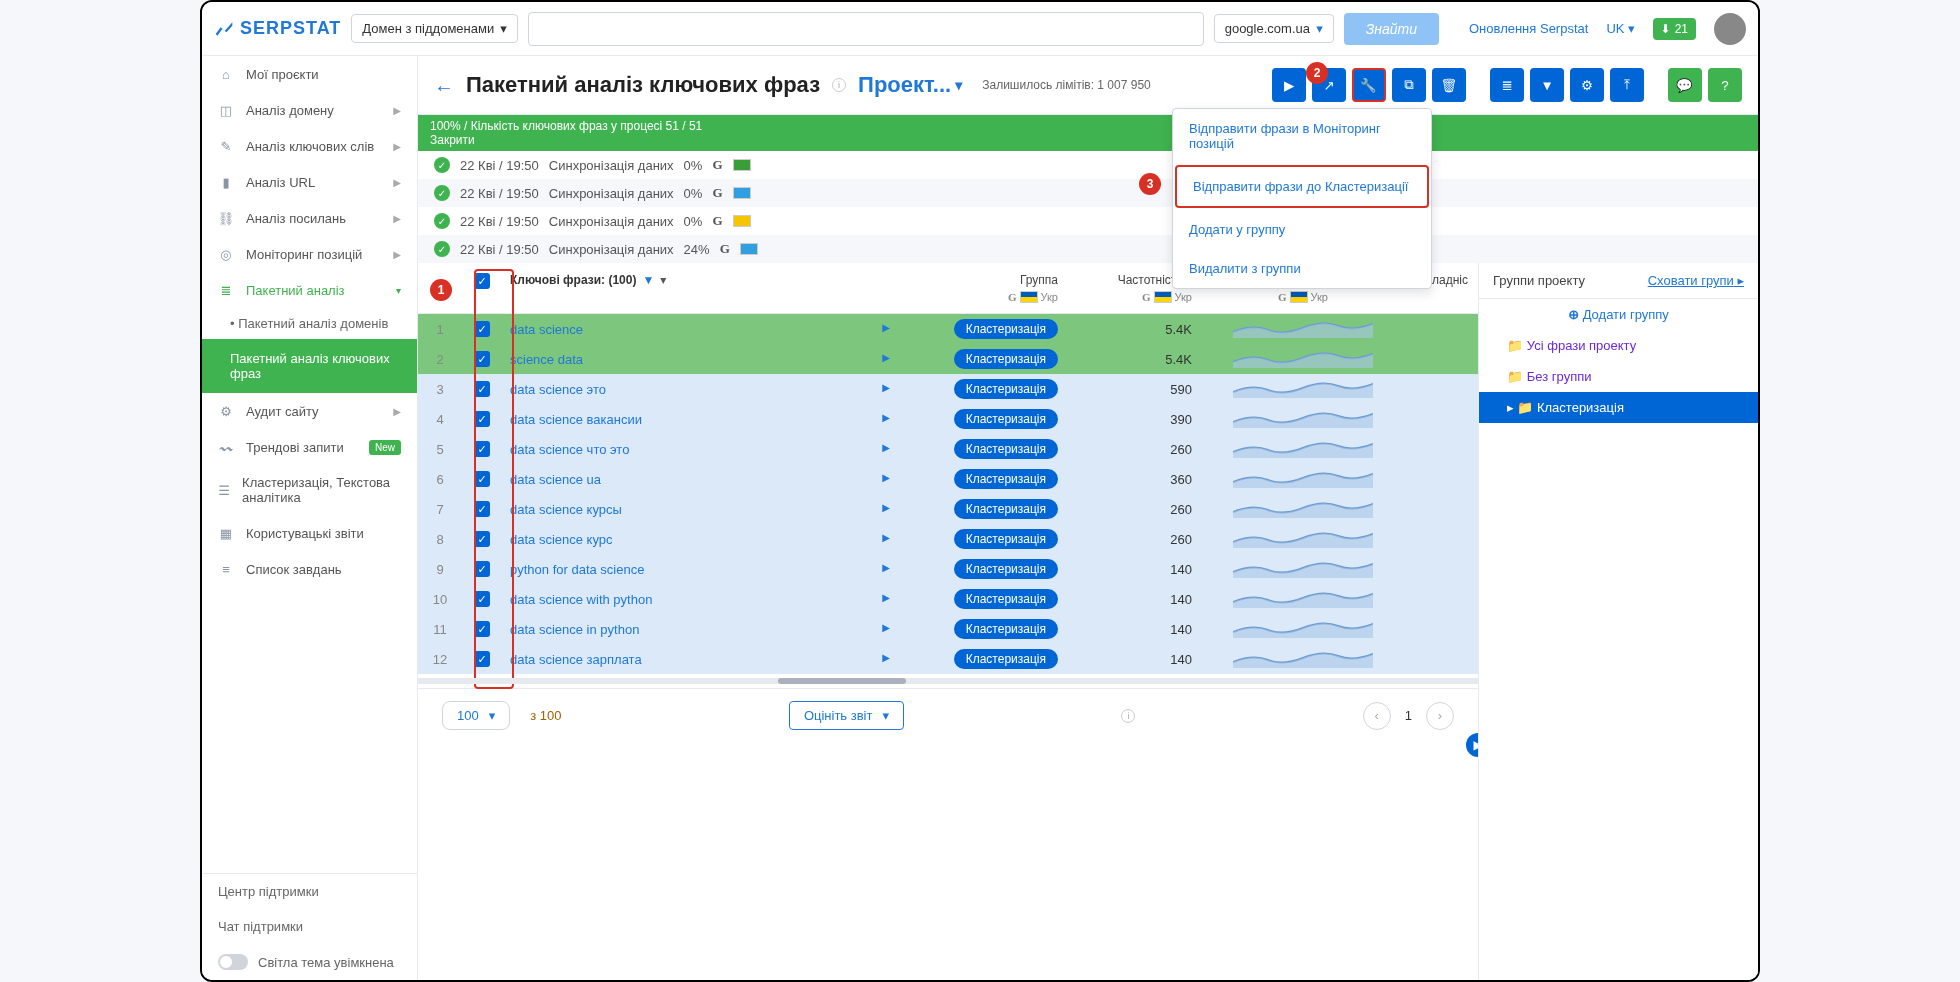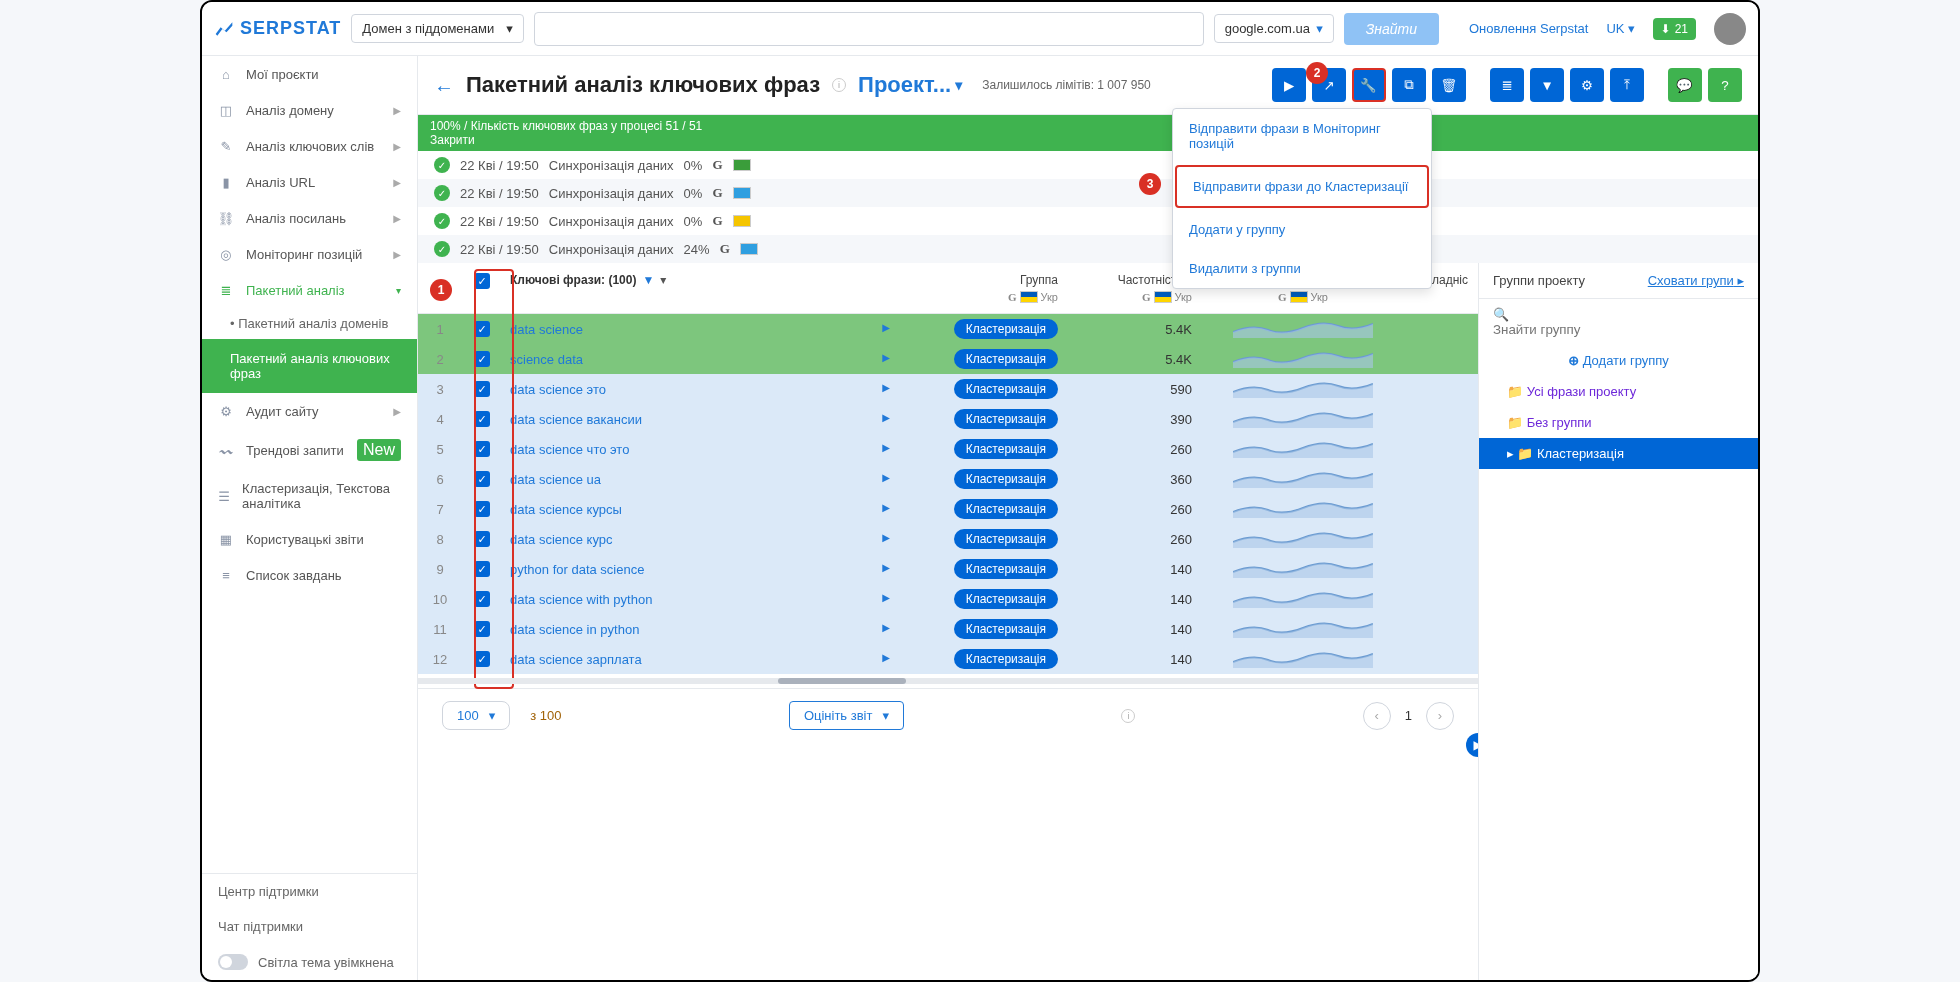--- a/index.html
+++ b/index.html
@@ -1,21 +1,21 @@
 <!DOCTYPE html>
 <html><head>
 <meta charset="utf-8">
 <style>
 * { box-sizing: border-box; margin: 0; padding: 0; font-family: Arial, Helvetica, sans-serif; }
 body { background: #f5f7fa; font-size: 13px; color: #333; }
 .app { display: flex; flex-direction: column; height: 982px; width: 1560px; border: 2px solid #000; border-radius: 12px; overflow: hidden; margin: 0 auto; background:#fff; position:relative;}
 .topbar { height: 54px; display: flex; align-items: center; padding: 0 12px; gap: 10px; border-bottom: 1px solid #e6e9ed; background:#fff;}
 .logo { display:flex; align-items:center; gap:6px; color:#2079d8; font-weight:bold; font-size:18px; letter-spacing:1px;}
 .logo svg{color:#2079d8;}
-.domain-sel { border:1px solid #d0d5dd; border-radius:4px; padding:6px 10px; display:flex; align-items:center; gap:12px; color:#333; font-size:13px;}
+.domain-sel { border:1px solid #d0d5dd; border-radius:4px; padding:6px 10px; display:flex; align-items:center; gap:6px; color:#333; font-size:13px;}
 .search-input { flex:1; height:34px; border:1px solid #d0d5dd; border-radius:4px; padding:0 10px; min-width:300px;}
 .se-sel { width:120px; border:1px solid #d0d5dd; border-radius:4px; padding:6px 10px; display:flex; align-items:center; justify-content:space-between; color:#333;}
 .btn-find { background:#8fc2f5; color:#fff; border:none; border-radius:4px; padding:8px 22px; font-size:14px;font-style:italic;}
 .top-links { margin-left:20px; display:flex; align-items:center; gap:18px; font-size:13px;}
 .top-links a{color:#2079d8; text-decoration:none;}
 .dl-badge { background:#3fb34f; color:#fff; border-radius:4px; padding:4px 8px; display:flex; align-items:center; gap:4px; font-size:12px;}
 .avatar { width:32px; height:32px; border-radius:50%; background:#888;}
 .body { flex:1; display:flex; overflow:hidden;}
 .sidebar { width:216px; border-right:1px solid #e6e9ed; background:#fff; display:flex; flex-direction:column; font-size:13px;}
 .sb-item { display:flex; align-items:center; gap:12px; padding:10px 16px; color:#555; cursor:pointer; position:relative;}
@@ -78,21 +78,21 @@
 .gp-item{padding:8px 14px 8px 28px; color:#6d28d9;}
 .gp-item.sel{background:#0066d6; color:#fff;}
 .dropdown-menu{position:absolute; top:40px; right:310px; width:260px; background:#fff; border:1px solid #d0d5dd; border-radius:4px; box-shadow:0 4px 12px rgba(0,0,0,0.12); z-index:50;}
 .dd-item{padding:12px 16px; color:#2079d8; cursor:pointer; font-size:13px;}
 .dd-item.hl{border:2px solid #d93025; border-radius:4px; margin:2px;}
 .hdr-red{position:absolute; border:2px solid #d93025; border-radius:4px;}
 .float-arrow{position:absolute; right:-12px; top:470px; width:24px; height:24px; background:#0066d6; border-radius:50%; color:#fff; display:flex; align-items:center; justify-content:center; font-size:12px; z-index:5;}
 .col-hdr-stack{display:flex;flex-direction:column;align-items:flex-end;}
 .gflag{display:inline-flex;align-items:center;gap:3px;}
 .glogo{font-family:Georgia,serif;font-weight:bold;}
-.new-badge{background:#3fb34f;color:#fff;font-size:16px;padding:2px 6px;border-radius:3px;margin-left:auto;}
+.new-badge{background:#3fb34f;color:#fff;font-size:10px;padding:2px 6px;border-radius:3px;margin-left:auto;}
 .info-c{width:14px;height:14px;border:1px solid #ccc;border-radius:50%;display:inline-flex;align-items:center;justify-content:center;font-size:9px;color:#aaa;}
 </style>
 </head>
 <body>
 
 <div class="app">
  <div class="topbar">
    <div class="logo">
      <svg width="20" height="20" viewBox="0 0 24 24" fill="currentColor">
           <path d="M2 18 L8 10 L13 14 L22 4 L22 8 L15 16 L10 12 L4 20 Z"></path>
@@ -501,21 +501,20 @@
           </div>
         </div>
         <div class="float-arrow">▶</div>
       </div>
 
       <div class="groups-panel">
         <div class="gp-hdr">
               <span>Группи проекту</span>
               <a href="#"><span>Сховати групи</span> ▸</a>
             </div>
-        <div class="gp-search">🔍 <input placeholder="Знайти группу" style=""></div>
         <div class="gp-add"><span style="font-weight:bold">⊕</span> <span>Додати группу</span></div>
         <div class="gp-item"><span>📁</span> <span>Усі фрази проекту</span></div>
         <div class="gp-item"><span>📁</span> <span>Без группи</span></div>
         <div class="gp-item sel">▸ <span>📁</span> <span>Кластеризація</span></div>
       </div>
     </div>
   </div>
  </div>
 </div>
 

